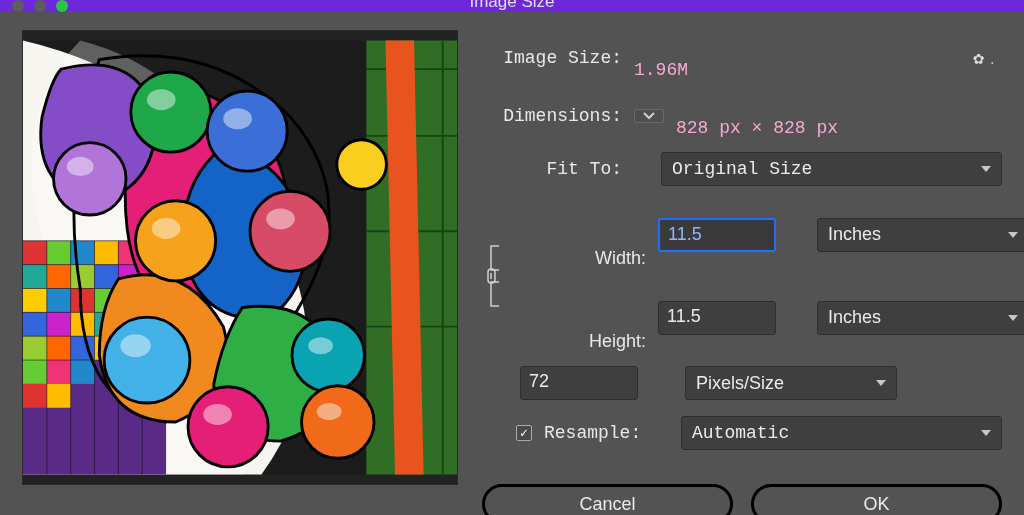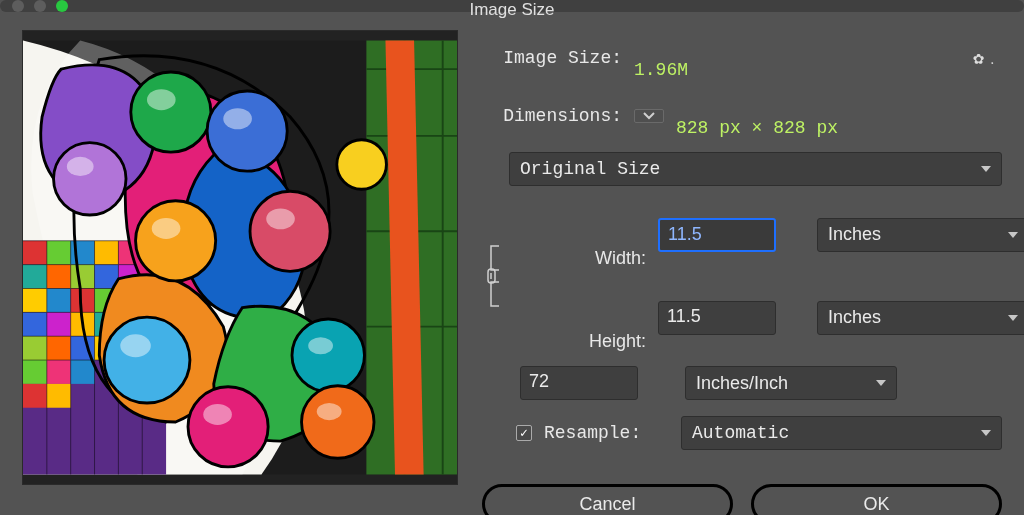--- a/index.html
+++ b/index.html
@@ -18,25 +18,24 @@
   .window {
     width: 1024px;
     height: 515px;
     background: #535353;
     display: flex;
     flex-direction: column;
   }
 
   .titlebar {
     height: 28px;
-    background: #404040;
-    display: flex;
-    align-items: flex-start;
+    background: #6d28d9;
+    display: flex;
+    align-items: flex-end;
     position: relative;
-    border-radius: 10px;
   }
   .traffic-lights {
     display: flex;
     gap: 10px;
     padding-left: 12px;
   }
   .traffic-lights span {
     width: 12px; height: 12px; border-radius: 50%;
     display: inline-block;
   }
@@ -85,21 +84,21 @@
     font-family: Liberation Mono, monospace;
   }
   .label {
     width: 126px;
     text-align: right;
     color: #e8e8e8;
     font-size: 18px;
     white-space: nowrap;
   }
 
-  .value-text { color: #bef264; margin-top: 24px; }
+  .value-text { color: #f9a8d4; margin-top: 24px; }
 
   .gear {
     margin-left: auto;
     font-size: 18px;
     color: #ddd;
     cursor: pointer;
   }
 
   .dim-box {
     display: inline-flex;
@@ -339,20 +338,21 @@
         <span class="label">Dimensions:</span>
         <span class="dim-box">
           <svg width="12" height="8">
               <path d="M1 1 L6 6 L11 1" stroke="#cfcfcf" stroke-width="2" fill="none"></path>
             </svg>
         </span>
         <span class="value-text">828 px  ×  828 px</span>
       </div>
 
       <div class="row row-fit">
+        <span class="label">Fit To:</span>
         <div class="select">
           <span>Original Size</span>
         </div>
       </div>
 
       <div class="wh-grid">
 
         <div style="grid-row:1 / span 2;" class="link-icon">
           <svg width="20" height="72" viewBox="0 0 20 72">
             <path d="M14 6 h-8 v24 h8" stroke="#cfcfcf" stroke-width="1.5" fill="none"></path>
@@ -369,21 +369,21 @@
 
         <span class="label wh-right">Height:</span>
         <div class="input"><span>11.5</span></div>
         <div class="select unit-select">
             <span>Inches</span>
           </div>
 
         <div></div>
         <div class="input"><span>72</span></div>
         <div class="select unit-select">
-            <span>Inches/Inch</span>
+            <span>Pixels/Size</span>
           </div>
       </div>
 
       <div class="row" style="margin-top:2px;">
         <span style="width:22px;"></span>
         <span class="checkbox">✓</span>
         <span style="width:98px; text-align:left;">Resample:</span>
         <div class="select">
           <span>Automatic</span>
         </div>

